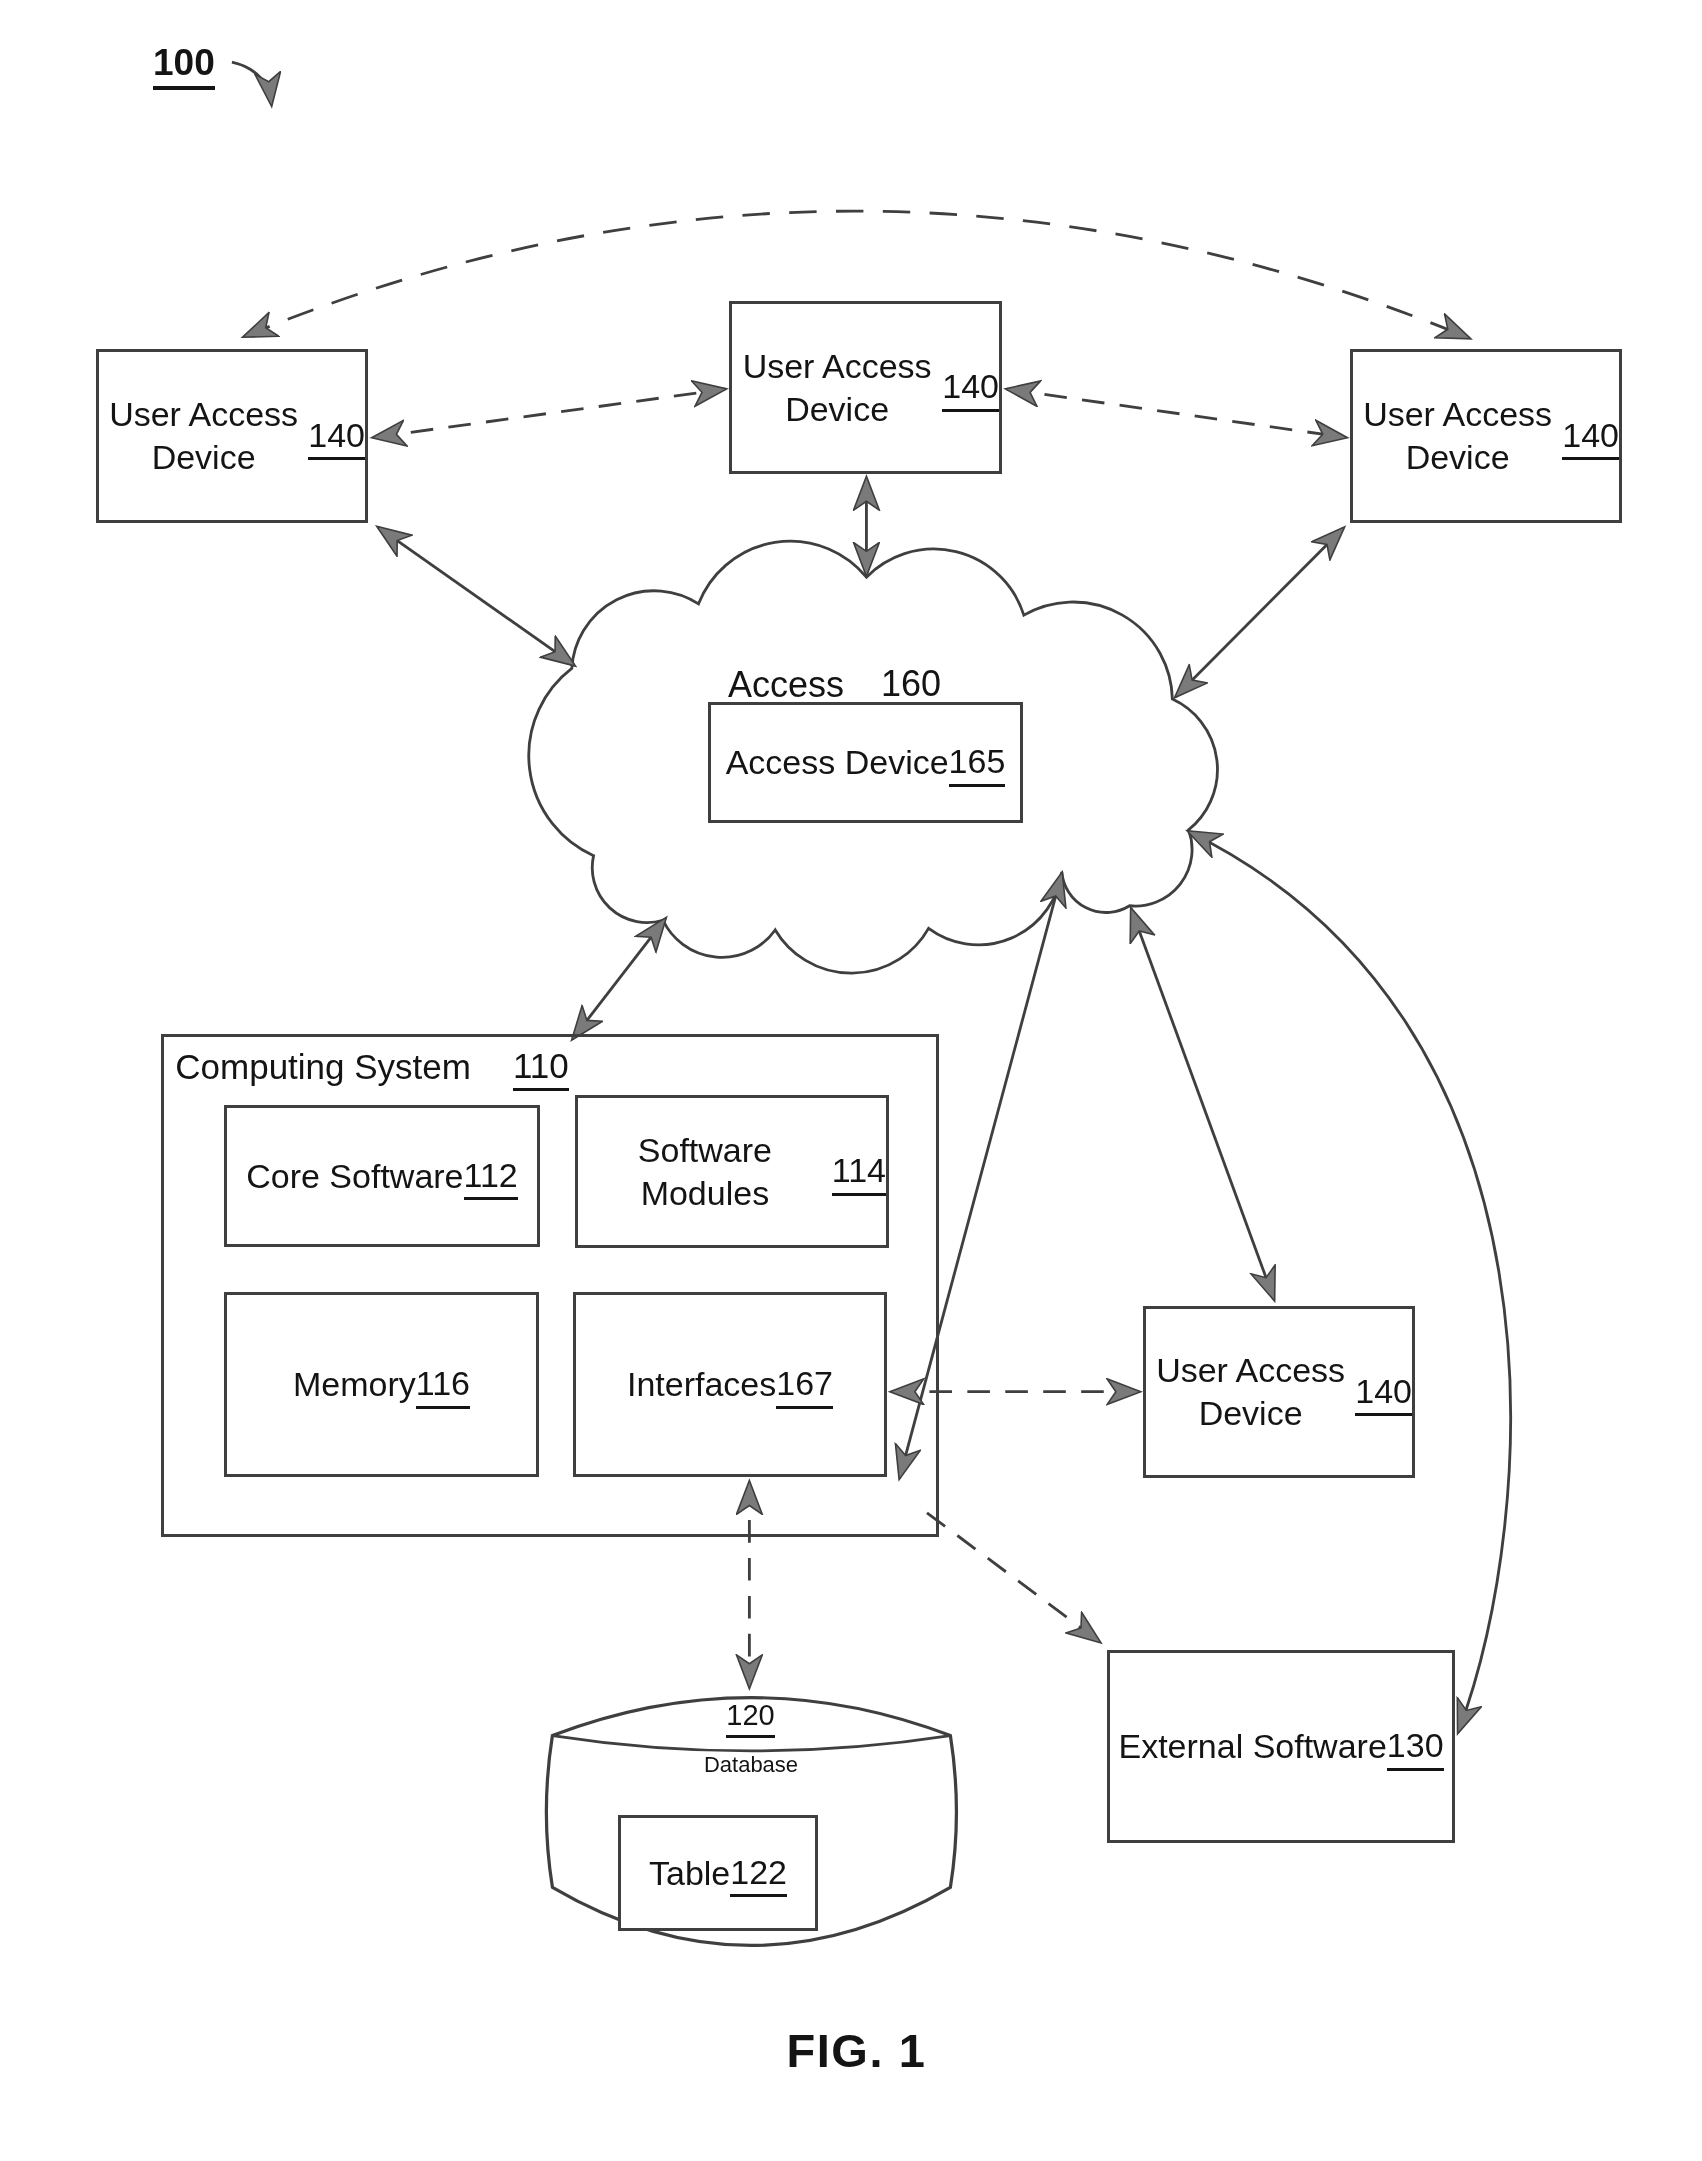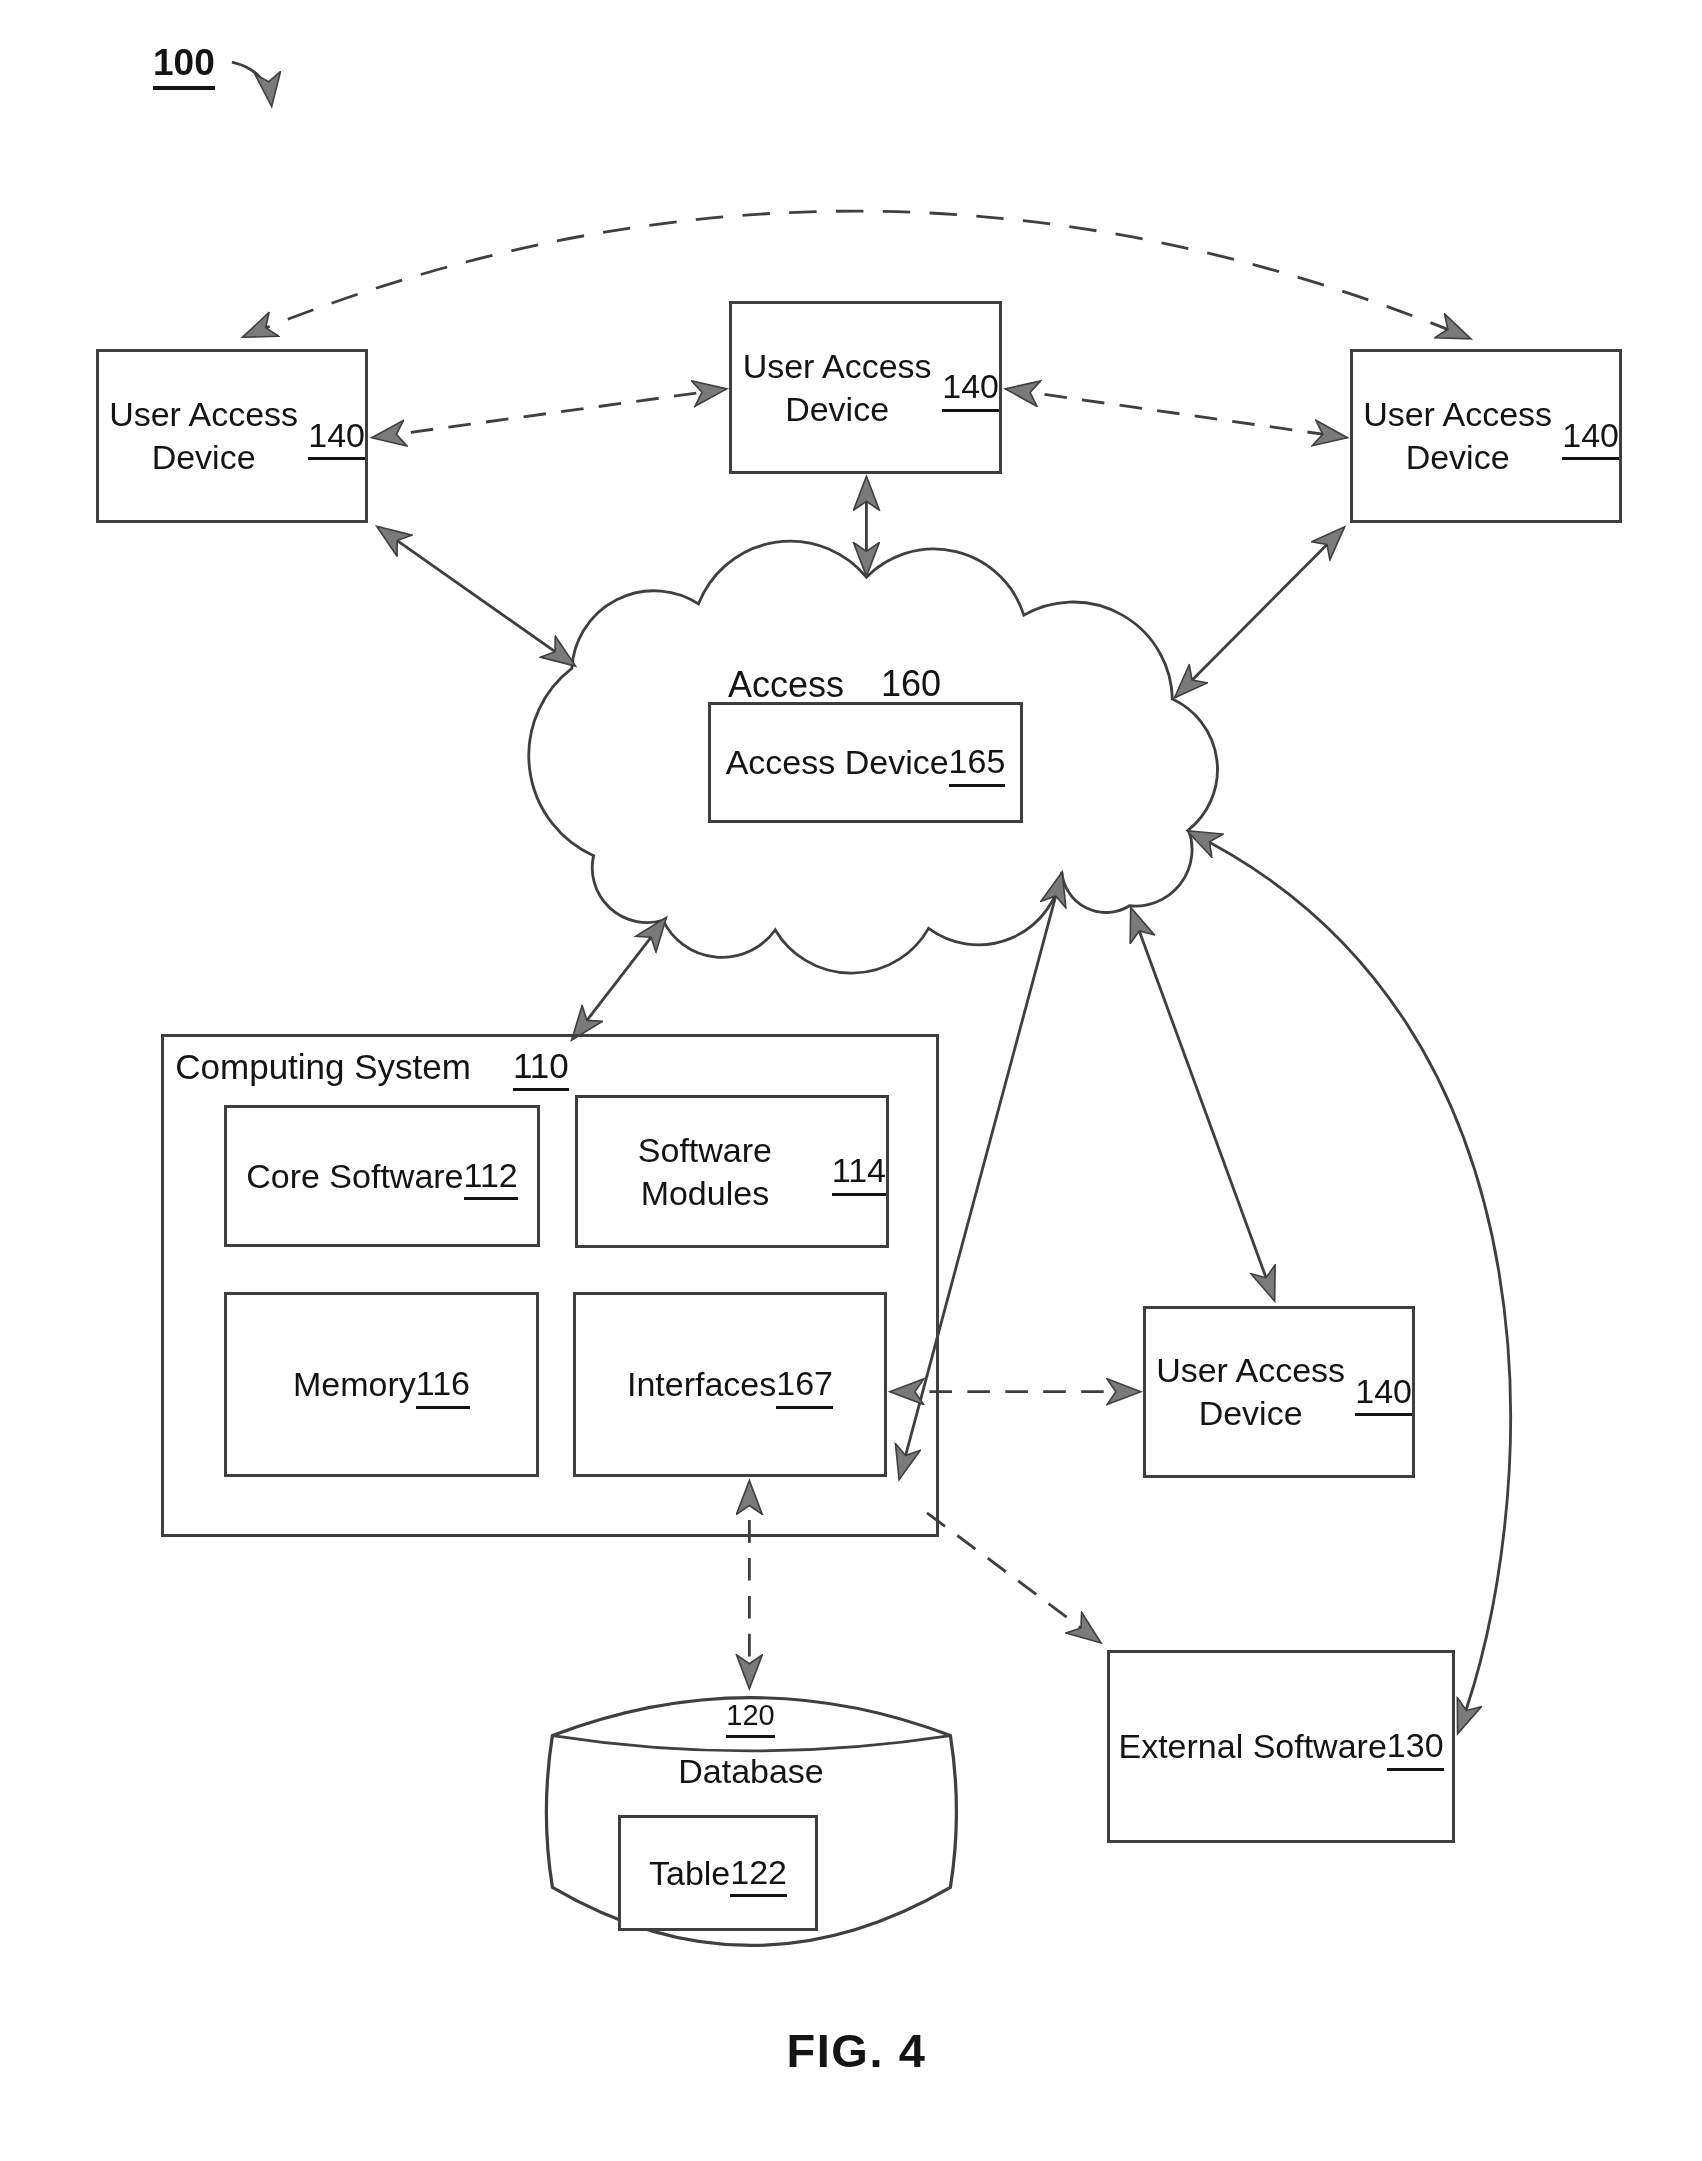--- a/index.html
+++ b/index.html
@@ -28,21 +28,21 @@
   .outer-title{
     position:absolute;left:11.3px;top:9.7px;display:flex;align-items:flex-start;gap:42px;
     font-size:35px;white-space:nowrap;
   }
   .net-label{
     position:absolute;left:673px;top:664px;width:323px;display:flex;justify-content:center;
     align-items:flex-start;gap:37px;font-size:36px;
   }
   .net-label .ref{margin-top:0;}
   .db-num{position:absolute;left:670px;top:1699px;width:161px;text-align:center;font-size:29px;}
-  .db-name{position:absolute;left:630px;top:1752px;width:242px;text-align:center;font-size:34px;}
+  .db-name{position:absolute;left:630px;top:1752px;width:242px;text-align:center;font-size:22px;}
   .caption{
     position:absolute;left:711px;top:2023px;width:291px;text-align:center;
     font-size:47px;font-weight:bold;letter-spacing:1.6px;
   }
 </style>
 </head>
 <body>
 
 <div class="canvas">
 
@@ -169,16 +169,16 @@
   <div class="db-num">
     <span class="ref" style="margin-top:0;">120</span>
   </div>
   <div class="db-name">Database</div>
 
   <div class="node" style="left:618px;top:1815px;width:194px;height:110px;">
     <span class="lbl">Table</span>
     <span class="ref">122</span>
   </div>
 
-  <div class="caption">FIG. 4</div>
+  <div class="caption">FIG. 1</div>
 
 </div>
 
 
 </body></html>

